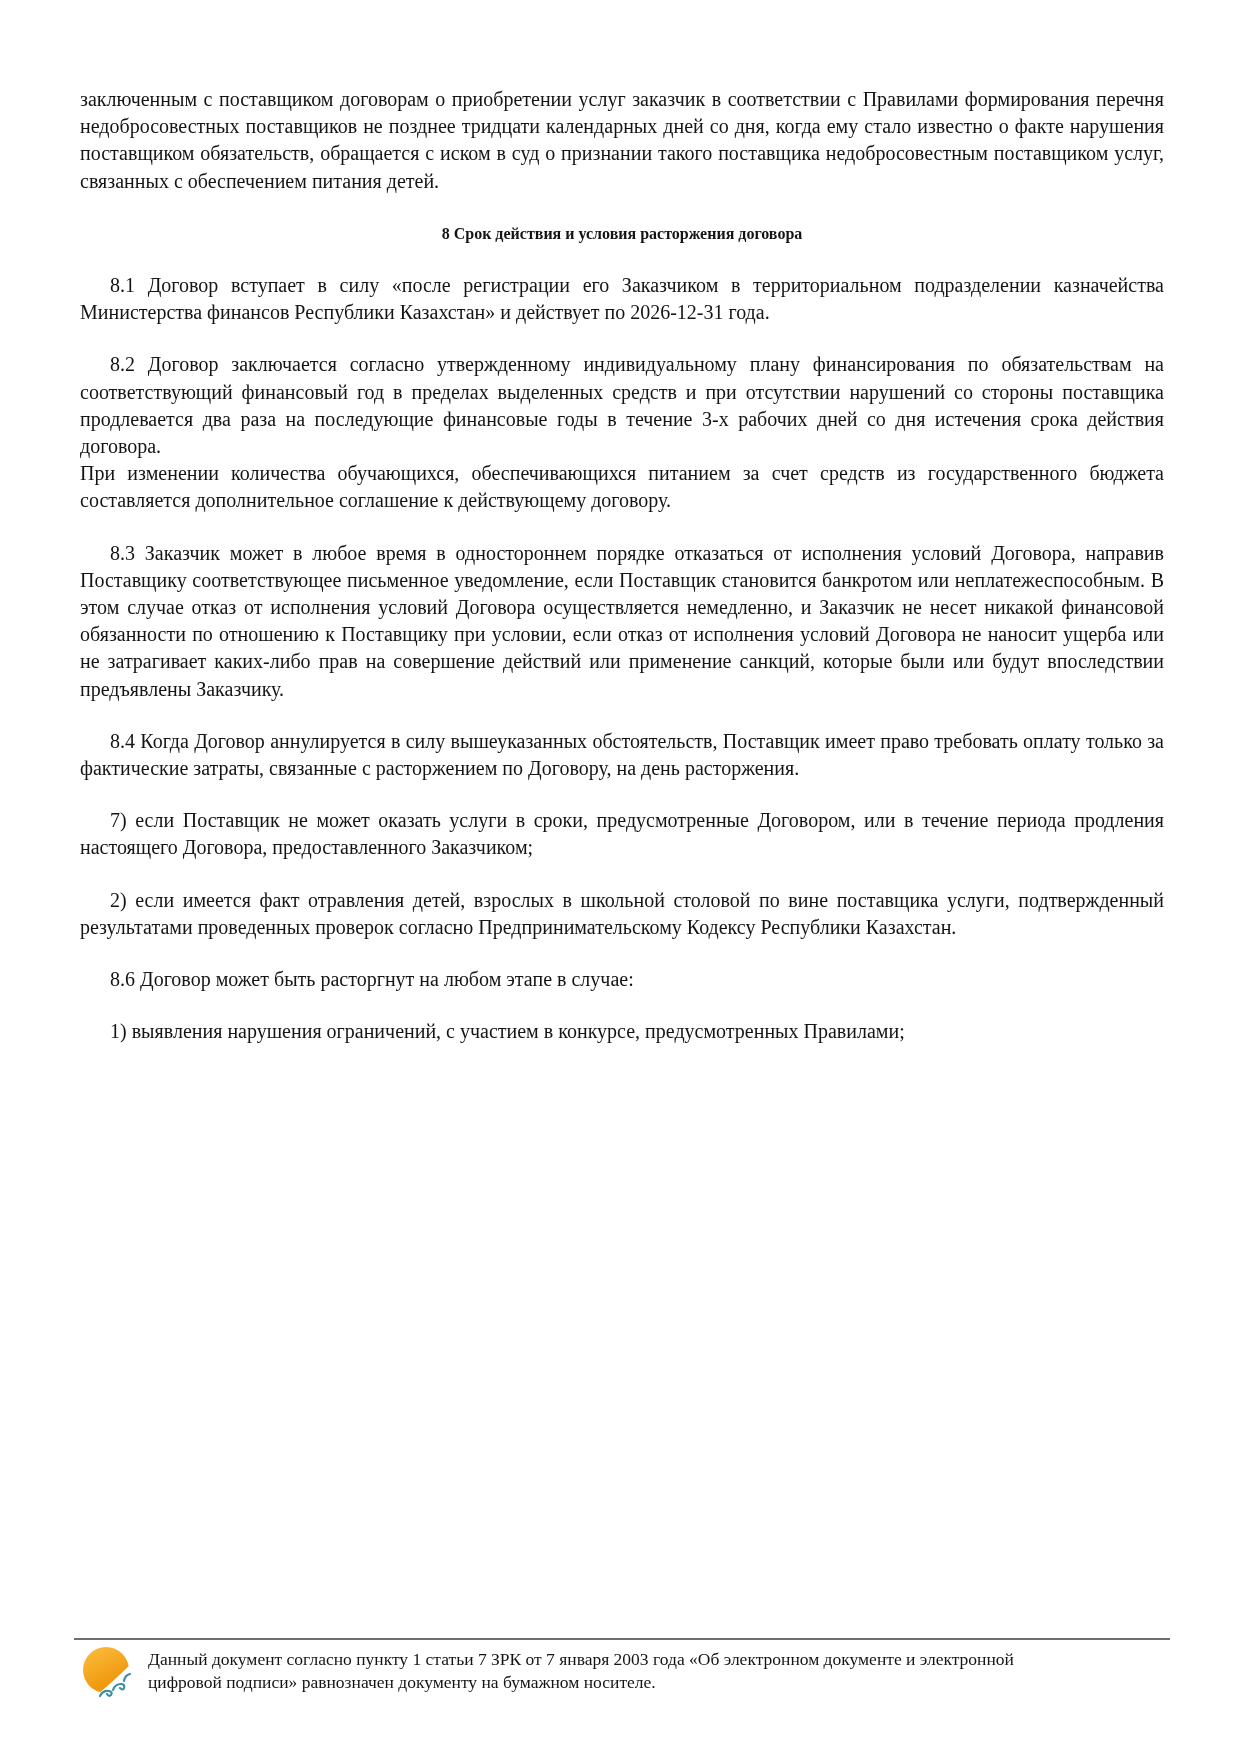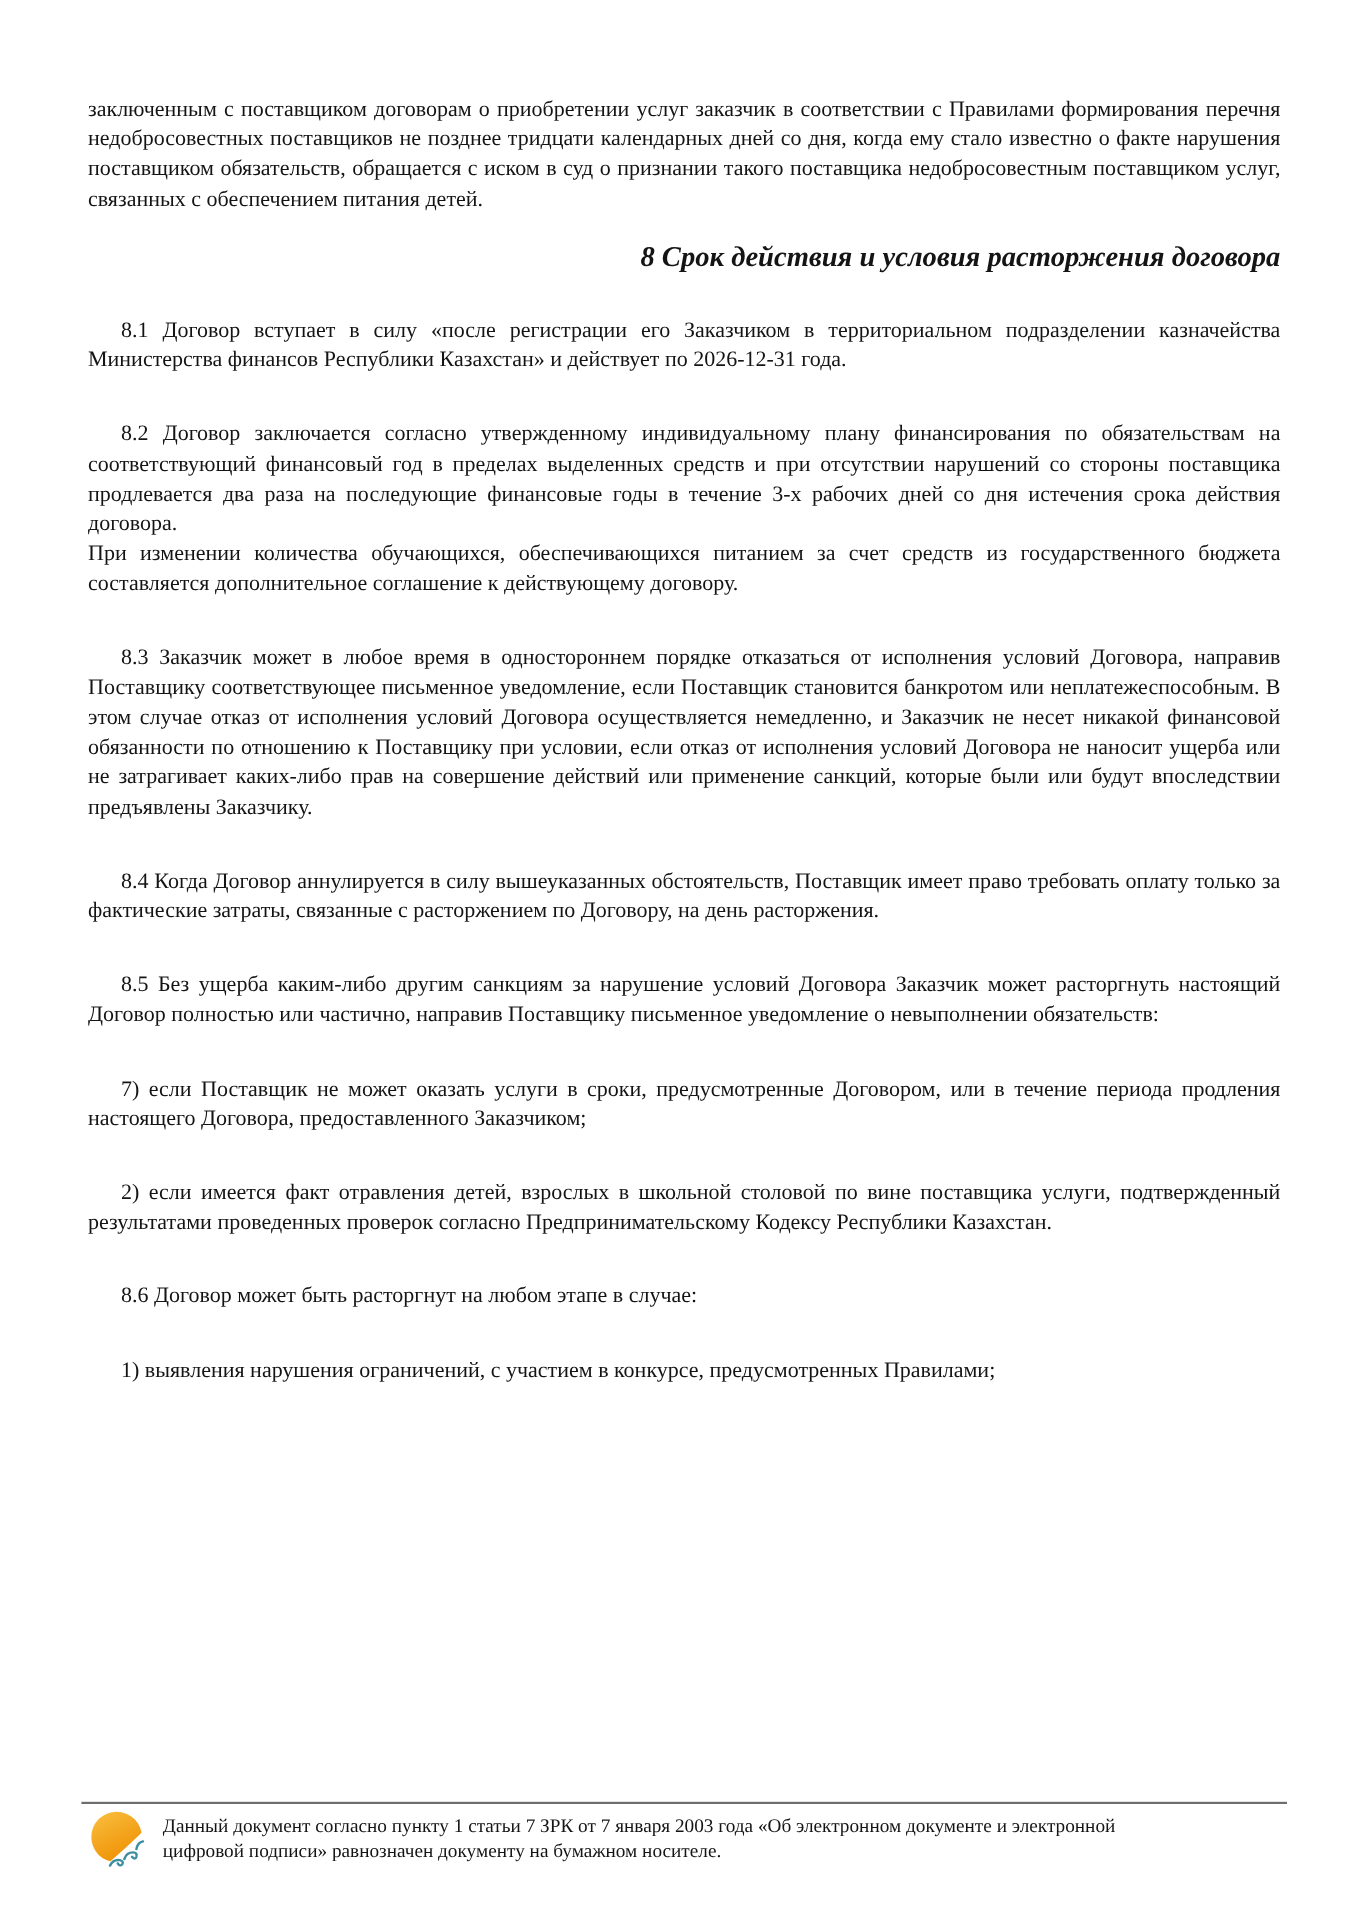--- a/index.html
+++ b/index.html
@@ -22,29 +22,28 @@
     right: 76px;
     top: 86px;
     text-align: justify;
     font-size: 20px;
     line-height: 27.2px;
   }
   p.para {
     margin: 0;
     padding: 0;
   }
-  p.gap { margin-top: 40px; }
+  p.gap { margin-top: 25px; }
   p.ind { text-indent: 30px; }
   h2.heading {
     margin: 25px 0 0 0;
-    font-size: 26px;
+    font-size: 16px;
     line-height: 27.2px;
     font-weight: bold;
-    text-align: right;
-    font-style: italic;
+    text-align: center;
   }
   .footer {
     position: absolute;
     left: 74px;
     right: 70px;
     top: 1638px;
   }
   .footer-rule {
     border: none;
     border-top: 2px solid #6e6e6e;
@@ -83,21 +82,20 @@
 
     <p class="para gap ind">8.1 Договор вступает в силу «после регистрации его Заказчиком в территориальном подразделении казначейства Министерства финансов Республики Казахстан» и действует по 2026-12-31 года.</p>
 
     <p class="para gap ind">8.2 Договор заключается согласно утвержденному индивидуальному плану финансирования по обязательствам на соответствующий финансовый год в пределах выделенных средств и при отсутствии нарушений со стороны поставщика продлевается два раза на последующие финансовые годы в течение 3-х рабочих дней со дня истечения срока действия договора.</p>
     <p class="para">При изменении количества обучающихся, обеспечивающихся питанием за счет средств из государственного бюджета составляется дополнительное соглашение к действующему договору.</p>
 
     <p class="para gap ind">8.3 Заказчик может в любое время в одностороннем порядке отказаться от исполнения условий Договора, направив Поставщику соответствующее письменное уведомление, если Поставщик становится банкротом или неплатежеспособным. В этом случае отказ от исполнения условий Договора осуществляется немедленно, и Заказчик не несет никакой финансовой обязанности по отношению к Поставщику при условии, если отказ от исполнения условий Договора не наносит ущерба или не затрагивает каких-либо прав на совершение действий или применение санкций, которые были или будут впоследствии предъявлены Заказчику.</p>
 
     <p class="para gap ind">8.4 Когда Договор аннулируется в силу вышеуказанных обстоятельств, Поставщик имеет право требовать оплату только за фактические затраты, связанные с расторжением по Договору, на день расторжения.</p>
 
-    <p class="para gap ind">8.5 Без ущерба каким-либо другим санкциям за нарушение условий Договора Заказчик может расторгнуть настоящий Договор полностью или частично, направив Поставщику письменное уведомление о невыполнении обязательств:</p>
 
     <p class="para gap ind">7) если Поставщик не может оказать услуги в сроки, предусмотренные Договором, или в течение периода продления настоящего Договора, предоставленного Заказчиком;</p>
 
 
     <p class="para gap ind">2) если имеется факт отравления детей, взрослых в школьной столовой по вине поставщика услуги, подтвержденный результатами проведенных проверок согласно Предпринимательскому Кодексу Республики Казахстан.</p>
 
     <p class="para gap ind">8.6 Договор может быть расторгнут на любом этапе в случае:</p>
 
     <p class="para gap ind">1) выявления нарушения ограничений, с участием в конкурсе, предусмотренных Правилами;</p>
   </div>

